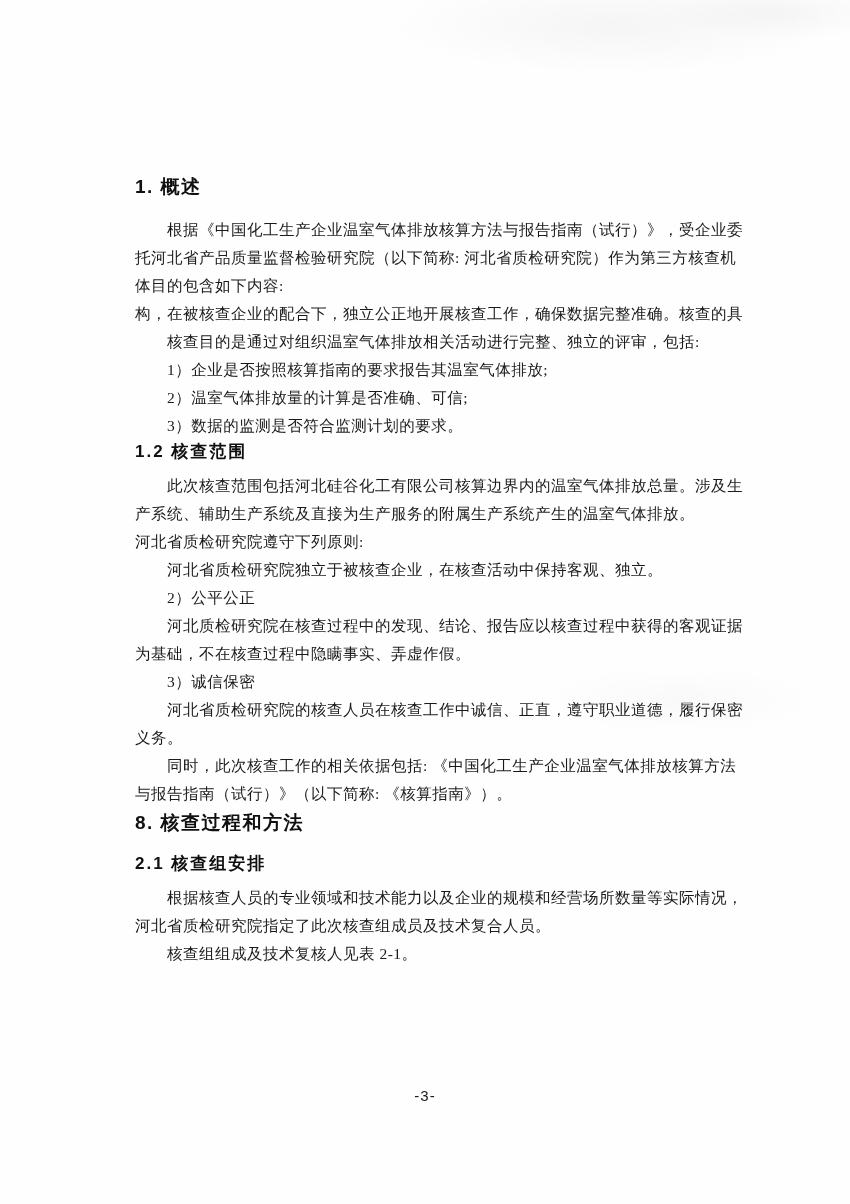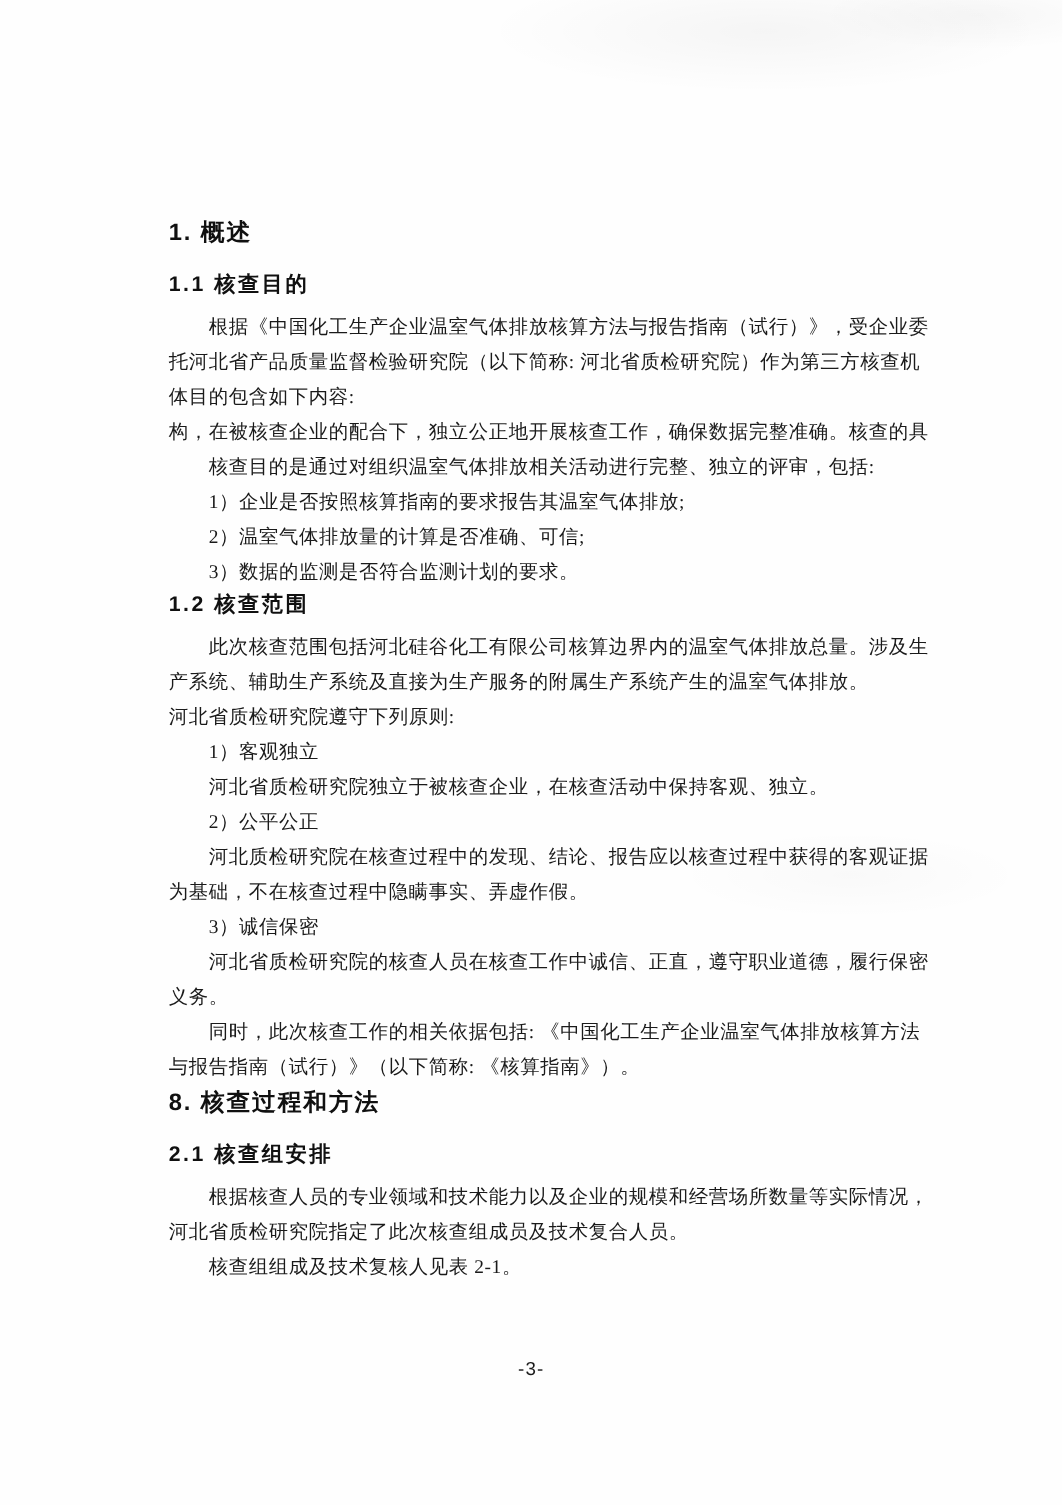--- a/index.html
+++ b/index.html
@@ -67,34 +67,32 @@
     letter-spacing: 1px;
     color: #1a1a1a;
   }
 </style>
 </head>
 <body>
 
 <div class="page">
   <div class="content">
       <div class="h1">1. 概述</div>
-      <div class="h2">1.1 核查目的</div>
       <div class="bline ind">根据《中国化工生产企业温室气体排放核算方法与报告指南（试行）》，受企业委</div>
       <div class="bline">托河北省产品质量监督检验研究院（以下简称: 河北省质检研究院）作为第三方核查机</div>
       <div class="bline">体目的包含如下内容:</div>
       <div class="bline">构，在被核查企业的配合下，独立公正地开展核查工作，确保数据完整准确。核查的具</div>
       <div class="bline ind">核查目的是通过对组织温室气体排放相关活动进行完整、独立的评审，包括:</div>
       <div class="bline ind">1）企业是否按照核算指南的要求报告其温室气体排放;</div>
       <div class="bline ind">2）温室气体排放量的计算是否准确、可信;</div>
       <div class="bline ind">3）数据的监测是否符合监测计划的要求。</div>
       <div class="h2">1.2 核查范围</div>
       <div class="bline ind">此次核查范围包括河北硅谷化工有限公司核算边界内的温室气体排放总量。涉及生</div>
       <div class="bline">产系统、辅助生产系统及直接为生产服务的附属生产系统产生的温室气体排放。</div>
       <div class="bline">河北省质检研究院遵守下列原则:</div>
-      <div class="bline ind">1）客观独立</div>
       <div class="bline ind">河北省质检研究院独立于被核查企业，在核查活动中保持客观、独立。</div>
       <div class="bline ind">2）公平公正</div>
       <div class="bline ind">河北质检研究院在核查过程中的发现、结论、报告应以核查过程中获得的客观证据</div>
       <div class="bline">为基础，不在核查过程中隐瞒事实、弄虚作假。</div>
       <div class="bline ind">3）诚信保密</div>
       <div class="bline ind">河北省质检研究院的核查人员在核查工作中诚信、正直，遵守职业道德，履行保密</div>
       <div class="bline">义务。</div>
       <div class="bline ind">同时，此次核查工作的相关依据包括: 《中国化工生产企业温室气体排放核算方法</div>
       <div class="bline">与报告指南（试行）》（以下简称: 《核算指南》）。</div>
       <div class="h1">8. 核查过程和方法</div>

